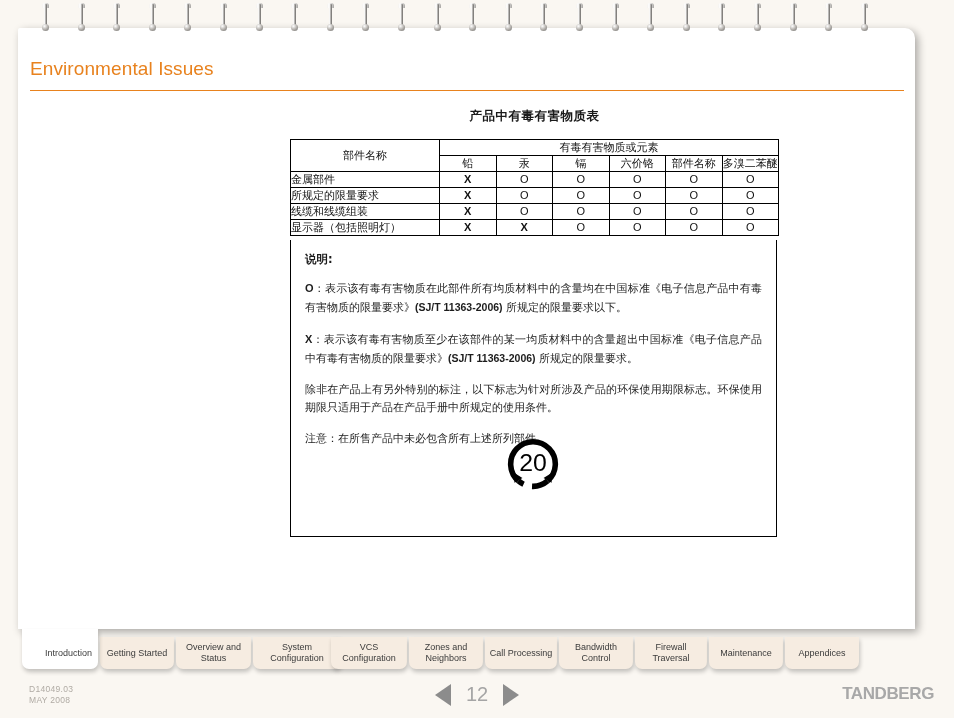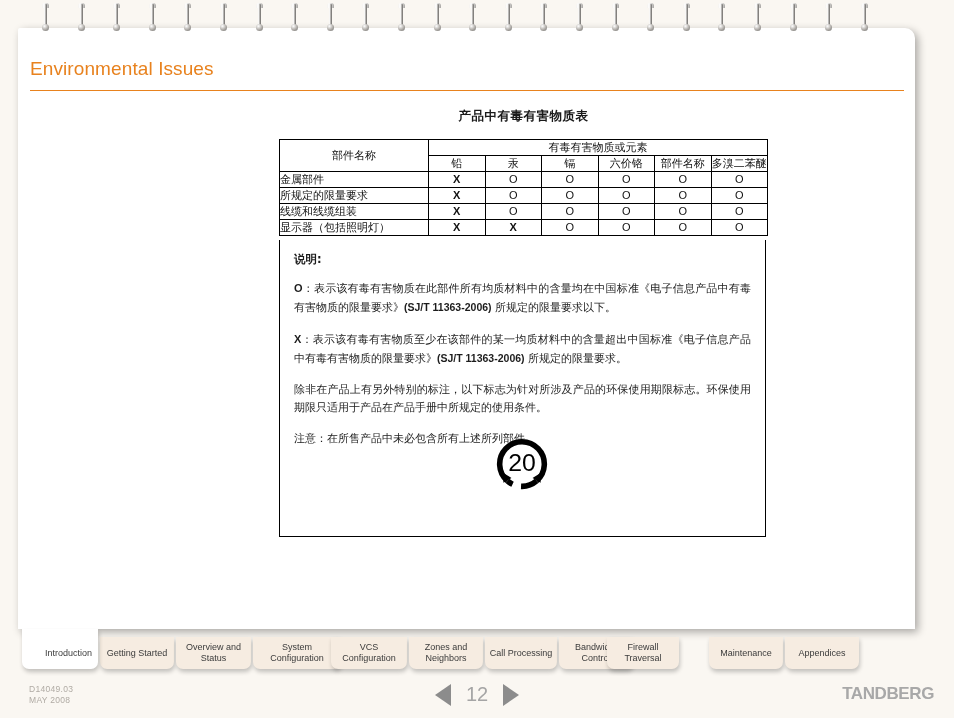--- a/index.html
+++ b/index.html
@@ -100,21 +100,21 @@
     left: 12px;
     right: 11px;
     top: 62px;
     height: 1px;
     background: #e8821e;
   }
 
   
   #doc-block {
     position: absolute;
-    left: 217px;
+    left: 228px;
     top: 80px;
     width: 489px;
     padding-left: 44px;
   }
   #doc-title {
     text-align: center;
     font-family: "DejaVu Sans", sans-serif;
     font-size: 12.5px;
     font-weight: bold;
     color: #1a1a1a;
@@ -516,21 +516,21 @@
     </div>
     <div class="tab" style="left: 391px; width: 74px;">
       <span>Zones and Neighbors</span>
     </div>
     <div class="tab" style="left: 467px; width: 72px;">
       <span>Call Processing</span>
     </div>
     <div class="tab" style="left: 541px; width: 74px;">
       <span>Bandwidth Control</span>
     </div>
-    <div class="tab" style="left: 589px; width: 72px;">
+    <div class="tab" style="left: 617px; width: 72px;">
       <span>Firewall Traversal</span>
     </div>
     <div class="tab" style="left: 691px; width: 74px;">
       <span>Maintenance</span>
     </div>
     <div class="tab" style="left: 767px; width: 74px;">
       <span>Appendices</span>
     </div>
   </div>
 

